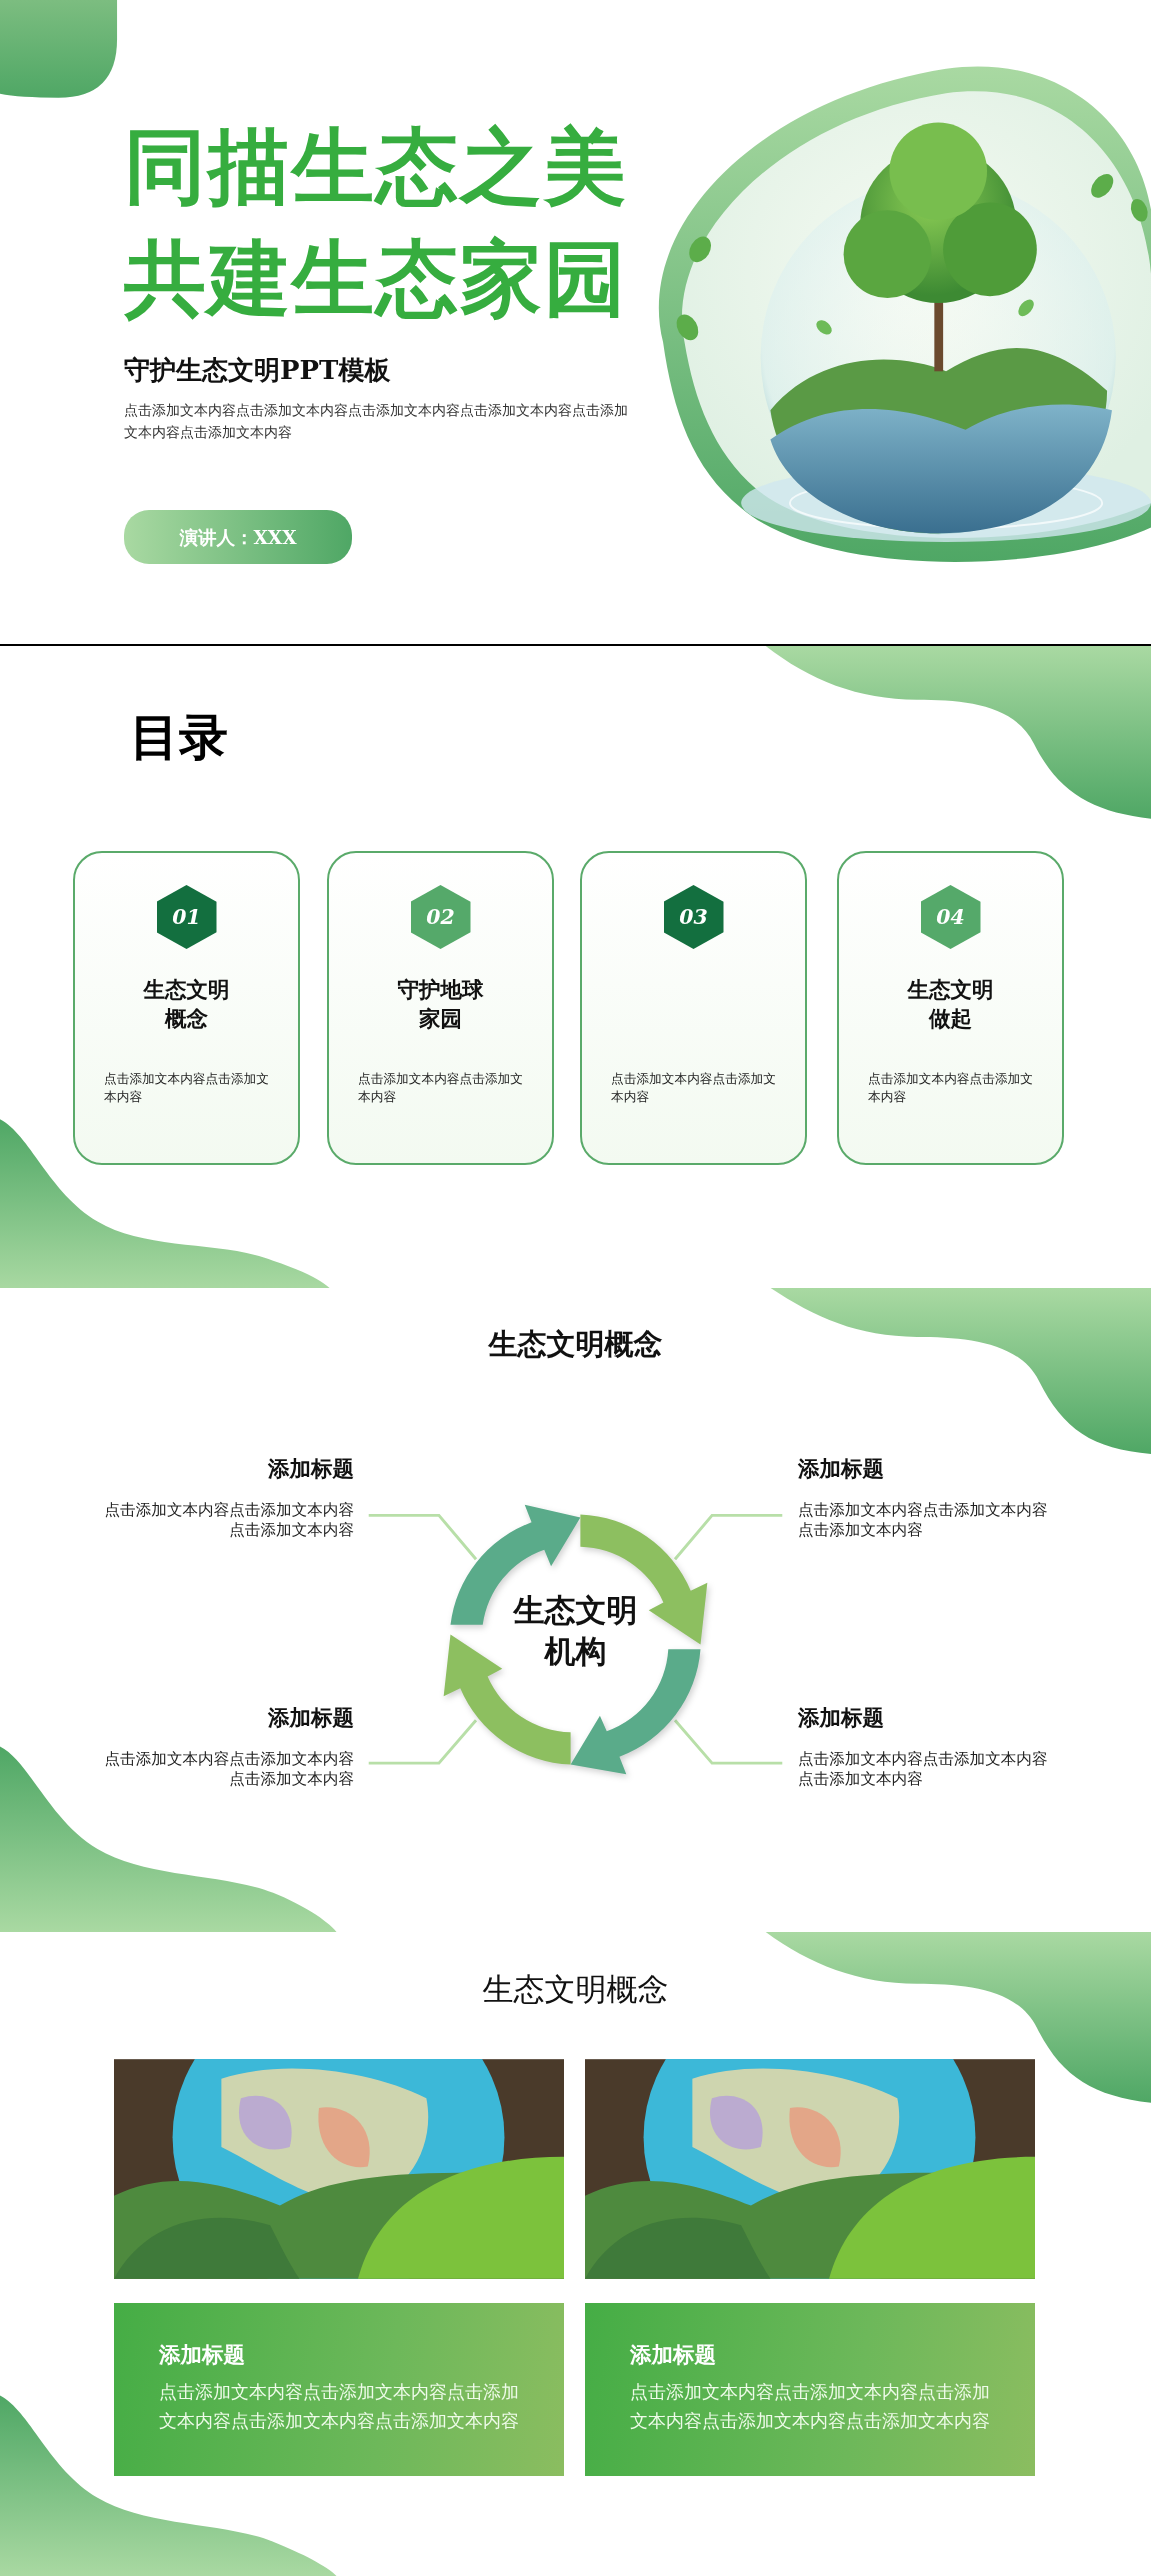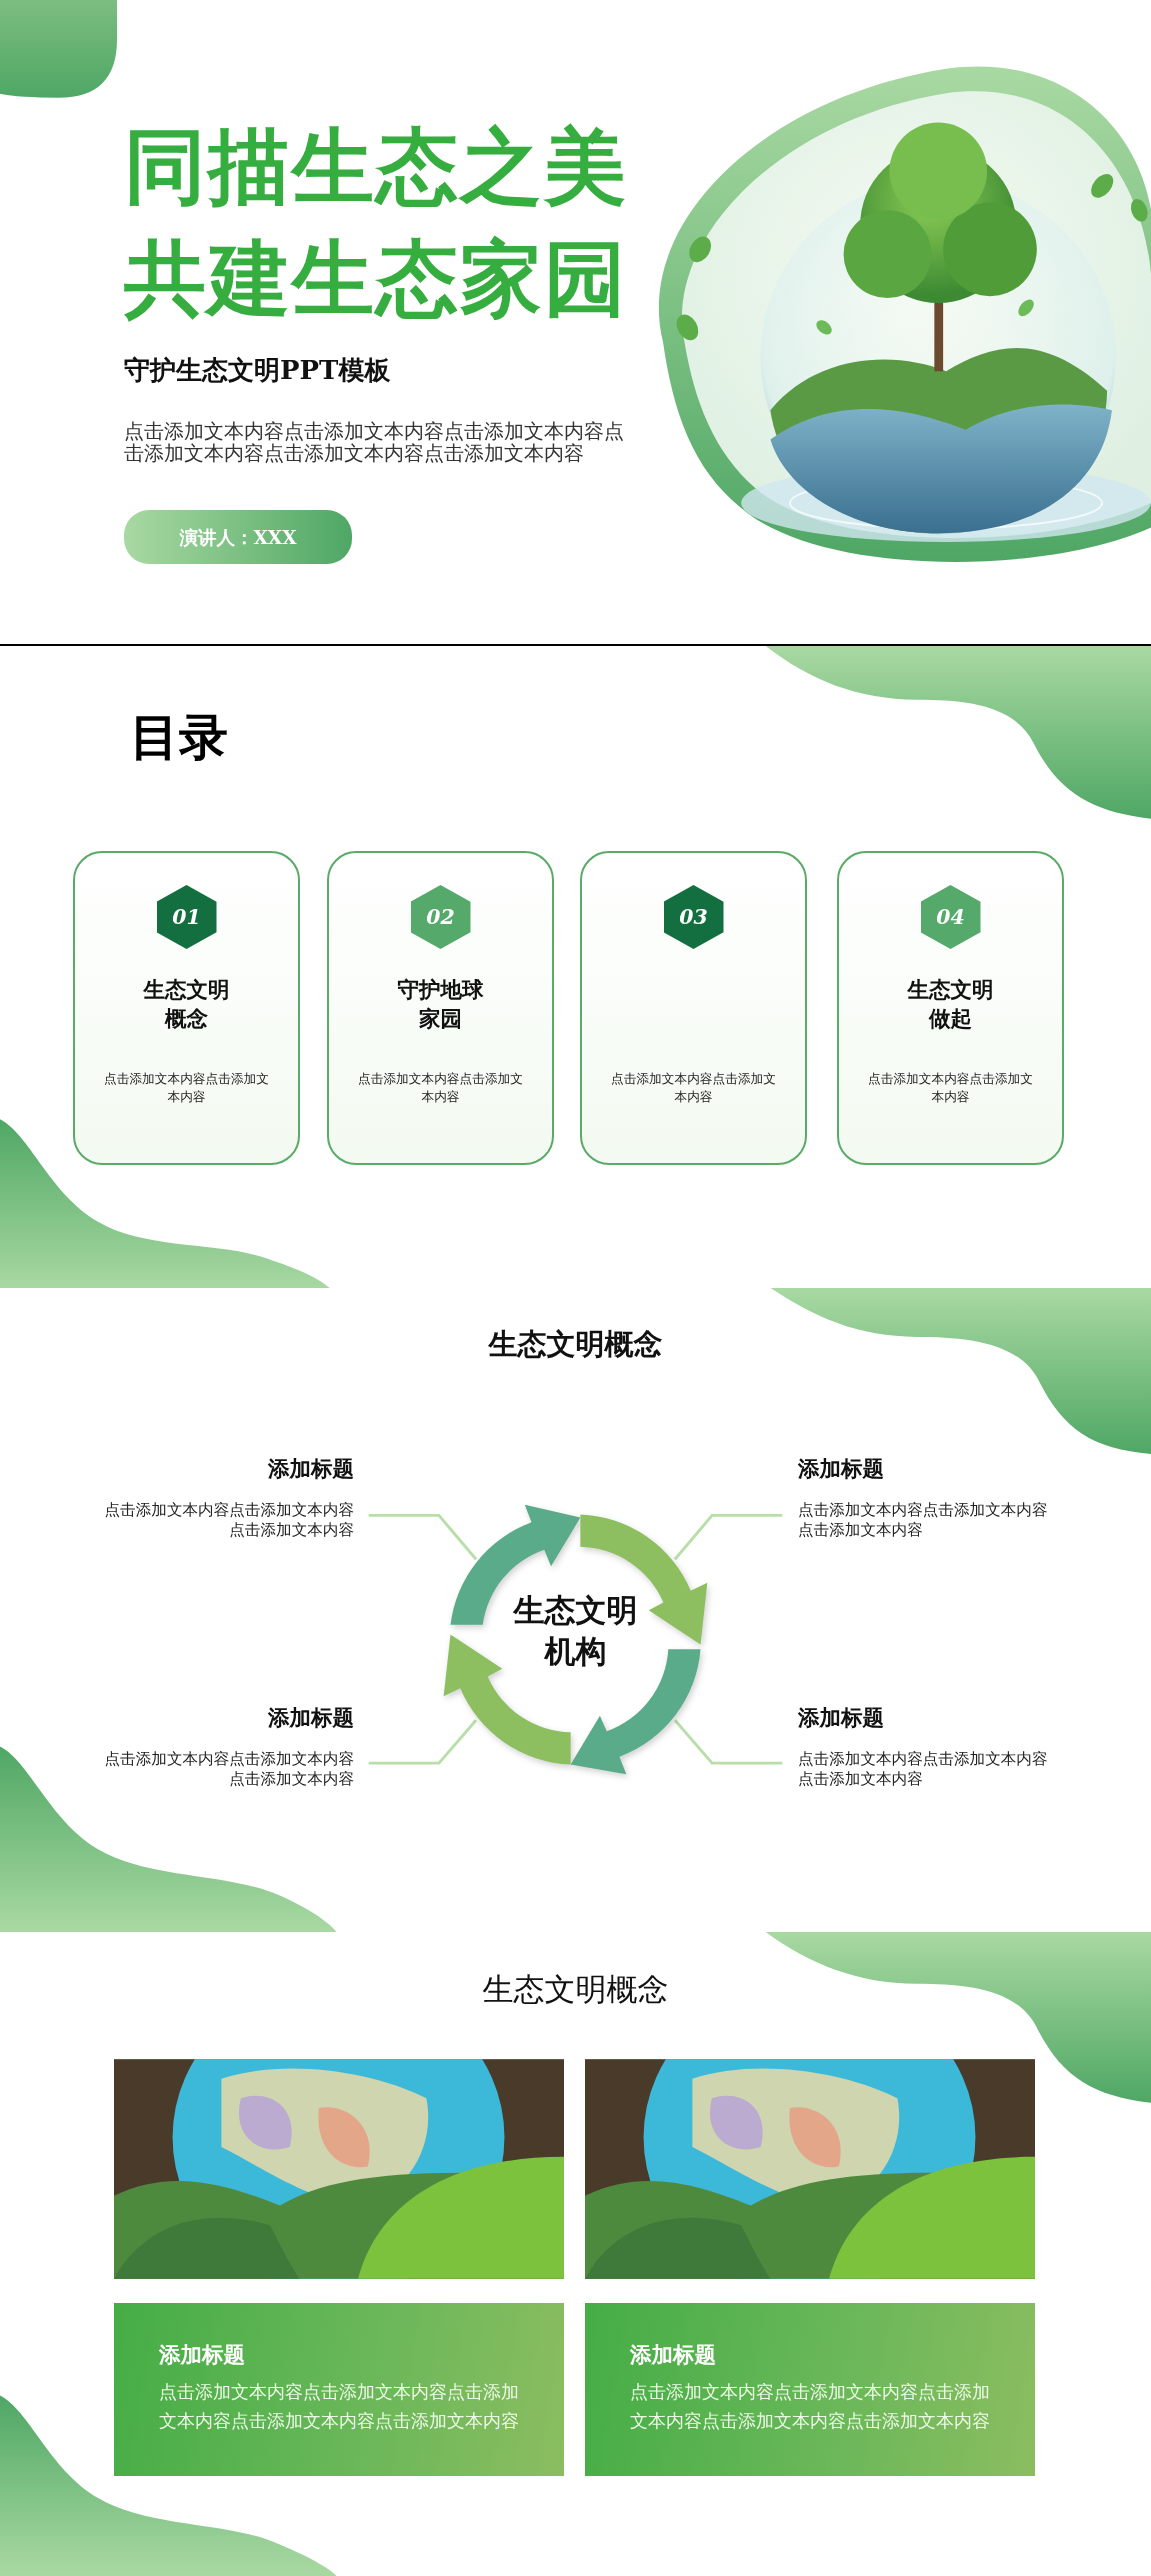--- a/index.html
+++ b/index.html
@@ -9,29 +9,29 @@
   #slide1 { top: 0; }
   #slide2 { top: 644px; border-top: 2.9px solid #000; }
   #slide3 { top: 1288px; }
   #slide4 { top: 1932px; }
   .abs { position: absolute; }
   svg.fill { position: absolute; left: 0; top: 0; }
 
   
   .s1-title { position: absolute; left: 124px; font-family: "DejaVu Serif", "Liberation Serif", serif; font-weight: bold; font-size: 82px; color: #36ad3f; letter-spacing: 2px; line-height: 1; white-space: nowrap; }
   .s1-sub { position: absolute; left: 124px; top: 353px; font-family: "DejaVu Serif", "Liberation Serif", serif; font-weight: bold; font-size: 26px; color: #111; white-space: nowrap; }
-  .s1-desc { position: absolute; left: 124px; top: 400px; width: 517px; font-size: 20px; line-height: 21.5px; color: #333; margin-top: 21px; }
+  .s1-desc { position: absolute; left: 124px; top: 400px; width: 517px; font-size: 14px; line-height: 21.5px; color: #333; }
   .s1-btn { position: absolute; left: 124px; top: 510px; width: 228px; height: 54px; border-radius: 25px; background: linear-gradient(90deg, #a9d9a2, #4fa765); color: #fff; font-family: "DejaVu Serif", "Liberation Serif", serif; font-weight: bold; font-size: 18.5px; display: flex; align-items: center; justify-content: center; }
 
   
   .toc-title { position: absolute; left: 130px; top: 59px; font-family: "DejaVu Serif", "Liberation Serif", serif; font-weight: bold; font-size: 49px; color: #000; }
   .toc-card { position: absolute; top: 205px; width: 227px; height: 314px; border: 2.9px solid #5aaa6a; border-radius: 29px; background: linear-gradient(180deg, #ffffff 0%, #f3faf1 100%); }
   .toc-hex { position: absolute; left: 50%; top: 32px; width: 60px; height: 64px; margin-left: -30px; clip-path: polygon(50% 0, 100% 26%, 100% 74%, 50% 100%, 0 74%, 0 26%); border-radius: 9.8px; color: #fff; font-family: "DejaVu Serif", "Liberation Serif", serif; font-weight: bold; font-size: 20.5px; display: flex; align-items: center; justify-content: center; font-style: italic; }
   .toc-name { position: absolute; left: 0; right: 0; top: 122px; text-align: center; font-weight: bold; font-size: 21.5px; line-height: 29px; color: #111; }
-  .toc-desc { position: absolute; left: 29px; right: 29px; top: 217px; text-align: center; font-size: 12.7px; line-height: 17.6px; color: #222; }
+  .toc-desc { position: absolute; left: 29px; right: 29px; top: 217px; text-align: left; font-size: 12.7px; line-height: 17.6px; color: #222; }
 
   
   .s3-title { position: absolute; left: 0; right: 0; top: 37px; text-align: center; font-weight: bold; font-size: 29px; color: #111; }
   .cyc-center { position: absolute; left: 478px; top: 302px; width: 195px; text-align: center; font-weight: bold; font-size: 31px; line-height: 41px; color: #111; }
   .cyc-head { position: absolute; font-weight: bold; font-size: 21.5px; color: #111; white-space: nowrap; }
   .cyc-body { position: absolute; width: 254px; font-size: 15.6px; line-height: 19.5px; color: #222; }
   .left { text-align: right; }
 
   
   .s4-title { position: absolute; left: 0; right: 0; top: 37px; text-align: center; font-size: 31px; color: #111; }

